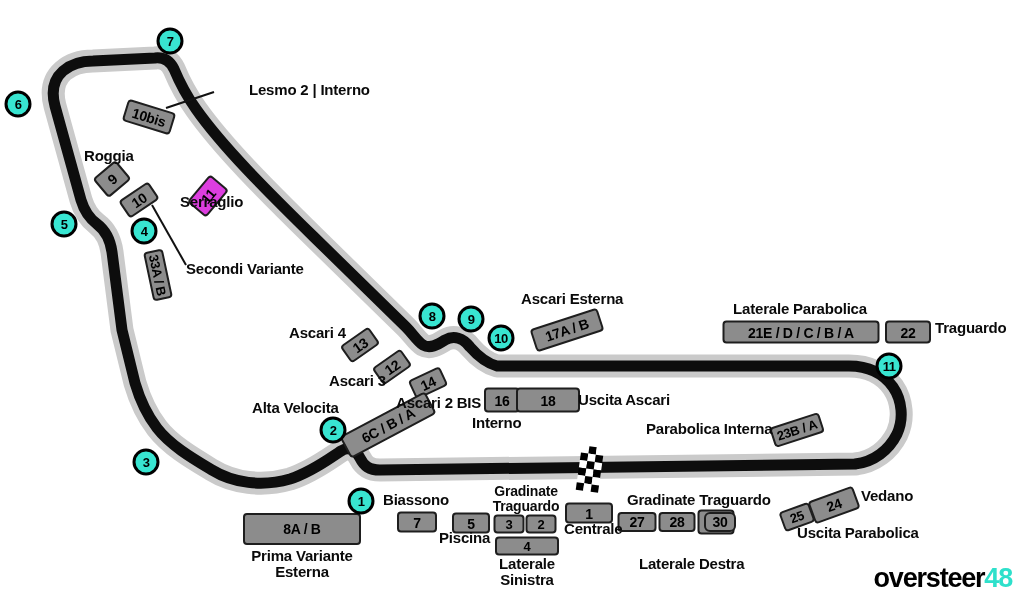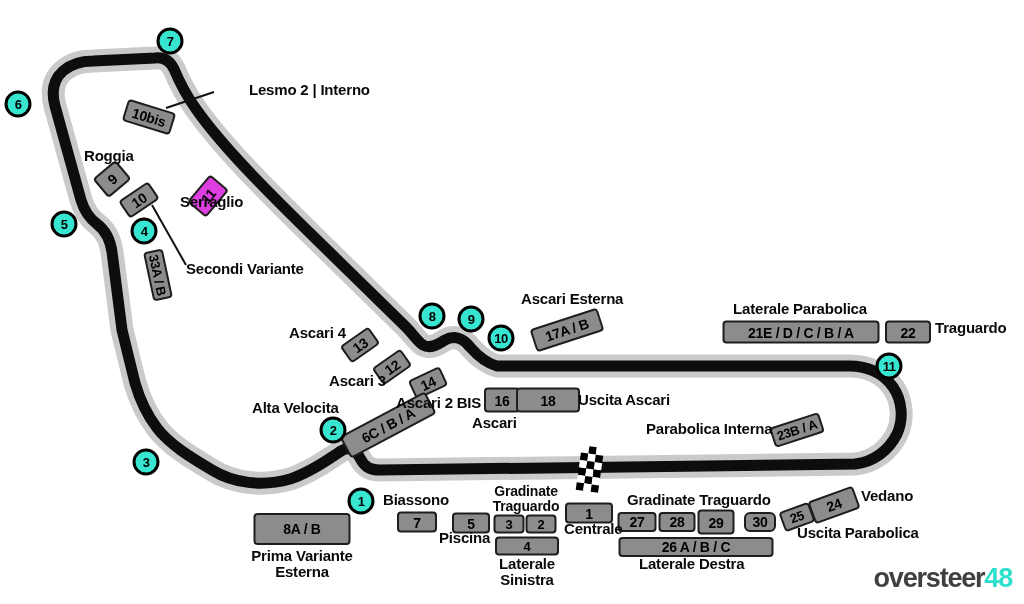--- a/index.html
+++ b/index.html
@@ -26,21 +26,21 @@
   .lbl{
     position:absolute;font-size:15px;font-weight:bold;color:#0A0A0A;
     white-space:nowrap;line-height:1.05;letter-spacing:-0.2px;z-index:4;
   }
   .lbl.center{transform:translate(-50%,0);text-align:center;}
   .lbl.sm{font-size:14px;}
   .logo{
     position:absolute;right:12px;bottom:10px;font-size:27px;font-weight:bold;
     letter-spacing:-1.2px;z-index:4;
   }
-  .logo .b{color:#404040;}
+  .logo .b{color:#000000;}
   .logo .c{color:#2EE0CB;}
 </style>
 </head>
 <body>
 
 <div class="stage">
 
   <svg width="1024" height="604" viewBox="0 0 1024 604">
     <g>
       <path d="M 856,464 L 380,470 C 369,470 364,466 360,458 C 356,450 349,446 341,451 C 330,458 312,472 290,479 C 262,487 233,483 212,470 C 192,458 170,445 157,428 C 147,415 140,400 135,383 L 122,330 L 112,252 C 110,238 105,230 97,224 C 89,218 84,210 81,200 L 55,106 C 51,91 54,79 63,71 C 71,64 81,61 93,61 L 155,58 C 164,57 170,61 174,69 C 179,81 186,95 196,109 C 222,146 266,190 314,237 L 406,327 C 413,334 417,341 423,345 C 430,349 437,345 445,340 C 454,335 463,338 470,347 C 477,355 486,363 497,366 L 849,366 C 868,366 883,373 893,387 C 902,400 904,419 897,434 C 889,450 874,462 855,464 Z" fill="none" stroke="#CACACA" stroke-width="23" stroke-linejoin="round" stroke-linecap="round"></path>
@@ -92,43 +92,42 @@
   <div class="stand" style="left:360px;top:345px;width:35px;height:21px;transform:translate(-50%,-50%) rotate(-35deg);">13</div>
   <div class="stand" style="left:392px;top:367px;width:35px;height:21px;transform:translate(-50%,-50%) rotate(-35deg);">12</div>
   <div class="stand" style="left:428px;top:383px;width:35px;height:21px;transform:translate(-50%,-50%) rotate(-25deg);">14</div>
   <div class="stand" style="left:388px;top:425px;width:97px;height:25px;transform:translate(-50%,-50%) rotate(-28deg);">6C / B / A</div>
   <div class="stand" style="left:567px;top:330px;width:71px;height:24px;transform:translate(-50%,-50%) rotate(-18deg);">17A / B</div>
   <div class="stand" style="left:502px;top:400px;width:36px;height:25px;transform:translate(-50%,-50%);">16</div>
   <div class="stand" style="left:548px;top:400px;width:64px;height:25px;transform:translate(-50%,-50%);">18</div>
   <div class="stand" style="left:801px;top:332px;width:157px;height:23px;transform:translate(-50%,-50%);">21E / D / C / B / A</div>
   <div class="stand" style="left:908px;top:332px;width:46px;height:23px;transform:translate(-50%,-50%);">22</div>
   <div class="stand small" style="left:797px;top:430px;width:52px;height:21px;transform:translate(-50%,-50%) rotate(-18deg);">23B / A</div>
-  <div class="stand" style="left:302px;top:529px;width:97px;height:32px;transform:translate(-50%,-50%);">8A / B</div>
+  <div class="stand" style="left:302px;top:529px;width:118px;height:32px;transform:translate(-50%,-50%);">8A / B</div>
   <div class="stand" style="left:417px;top:522px;width:40px;height:21px;transform:translate(-50%,-50%);">7</div>
   <div class="stand" style="left:471px;top:523px;width:38px;height:21px;transform:translate(-50%,-50%);">5</div>
   <div class="stand small" style="left:509px;top:524px;width:31px;height:19px;transform:translate(-50%,-50%);">3</div>
   <div class="stand small" style="left:541px;top:524px;width:31px;height:19px;transform:translate(-50%,-50%);">2</div>
   <div class="stand" style="left:589px;top:513px;width:48px;height:21px;transform:translate(-50%,-50%);">1</div>
   <div class="stand small" style="left:527px;top:546px;width:64px;height:19px;transform:translate(-50%,-50%);">4</div>
   <div class="stand" style="left:637px;top:522px;width:39px;height:20px;transform:translate(-50%,-50%);">27</div>
   <div class="stand" style="left:677px;top:522px;width:37px;height:20px;transform:translate(-50%,-50%);">28</div>
   <div class="stand" style="left:716px;top:522px;width:37px;height:25px;transform:translate(-50%,-50%);">29</div>
-  <div class="stand" style="left:760px;top:522px;width:32px;height:20px;transform:translate(-50%,-50%);border-radius:6px;">30</div>
-  <div class="stand" style="left:696px;top:547px;width:155px;height:20px;transform:translate(-50%,-50%);">26 A / B / C</div>
+  <div class="stand" style="left:720px;top:522px;width:32px;height:20px;transform:translate(-50%,-50%);border-radius:6px;">30</div>
   <div class="stand small" style="left:797px;top:517px;width:32px;height:21px;transform:translate(-50%,-50%) rotate(-20deg);">25</div>
   <div class="stand" style="left:834px;top:505px;width:48px;height:24px;transform:translate(-50%,-50%) rotate(-20deg);">24</div>
 
   <div class="lbl" style="left:217px;top:82px;margin-left:32px;">Lesmo 2 | Interno</div>
   <div class="lbl" style="left:84px;top:148px;">Roggia</div>
   <div class="lbl" style="left:180px;top:194px;">Serraglio</div>
   <div class="lbl" style="left:186px;top:261px;">Secondi Variante</div>
   <div class="lbl" style="left:289px;top:325px;">Ascari 4</div>
   <div class="lbl" style="left:329px;top:373px;">Ascari 3</div>
   <div class="lbl" style="left:396px;top:395px;">Ascari 2 BIS</div>
-  <div class="lbl" style="left:472px;top:415px;">Ascari</div>
+  <div class="lbl" style="left:472px;top:415px;">Interno</div>
   <div class="lbl" style="left:252px;top:400px;">Alta Velocita</div>
   <div class="lbl" style="left:521px;top:291px;">Ascari Esterna</div>
   <div class="lbl" style="left:578px;top:392px;">Uscita Ascari</div>
   <div class="lbl center" style="left:800px;top:301px;">Laterale Parabolica</div>
   <div class="lbl" style="left:935px;top:320px;">Traguardo</div>
   <div class="lbl" style="left:646px;top:421px;">Parabolica Interna</div>
   <div class="lbl" style="left:861px;top:488px;">Vedano</div>
   <div class="lbl" style="left:797px;top:525px;">Uscita Parabolica</div>
   <div class="lbl" style="left:383px;top:492px;">Biassono</div>
   <div class="lbl" style="left:439px;top:530px;">Piscina</div>

